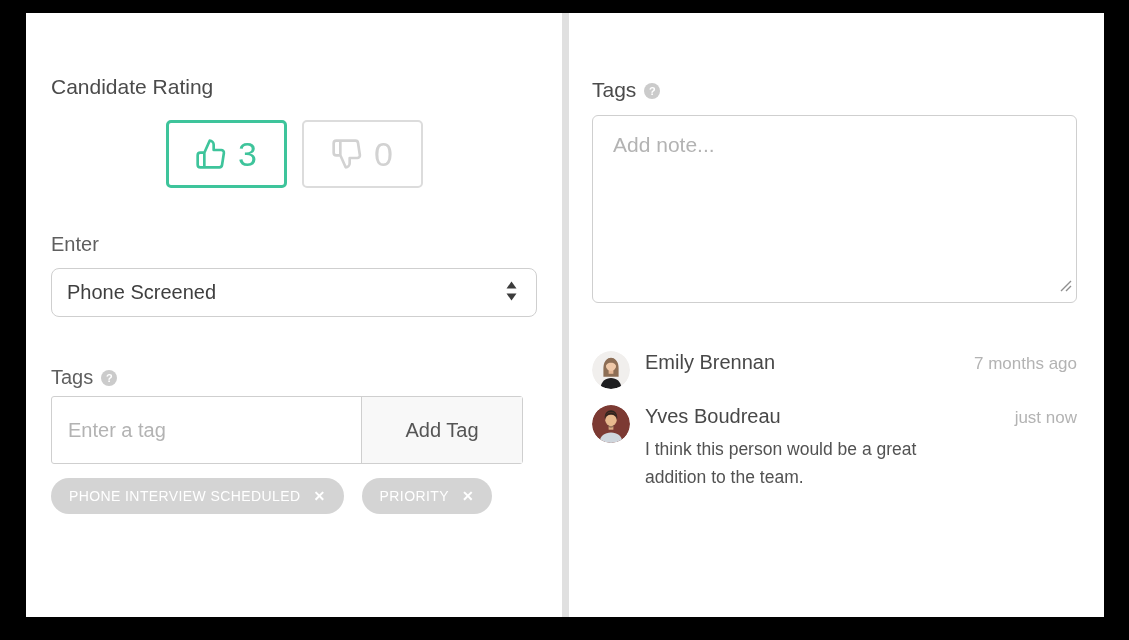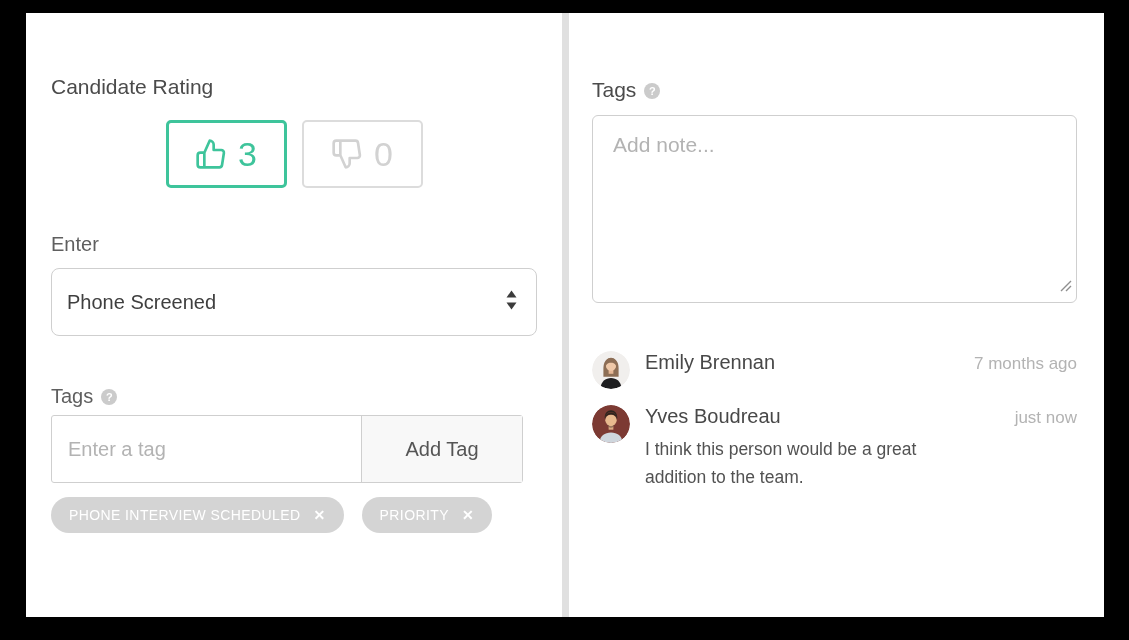--- a/index.html
+++ b/index.html
@@ -52,21 +52,21 @@
   .vote-count { font-size: 34px; line-height: 34px; font-weight: 400; }
 
   .field-label {
     font-size: 20px; line-height: 26px;
     color: #5f5f5f; font-weight: 400;
   }
   .stage-label { margin-top: 43px; }
 
   .stage-select {
     margin-top: 11px;
-    height: 68px;
+    height: 49px;
     border: 1px solid #cfcfcf; border-radius: 8px;
     display: flex; align-items: center; justify-content: space-between;
     padding: 0 18px 0 15px;
     cursor: pointer; background: #fff;
   }
   .stage-value { font-size: 20px; color: #3f3f3f; }
 
   .tags-label { margin-top: 47px; }
   .help-badge {
     display: inline-block;

